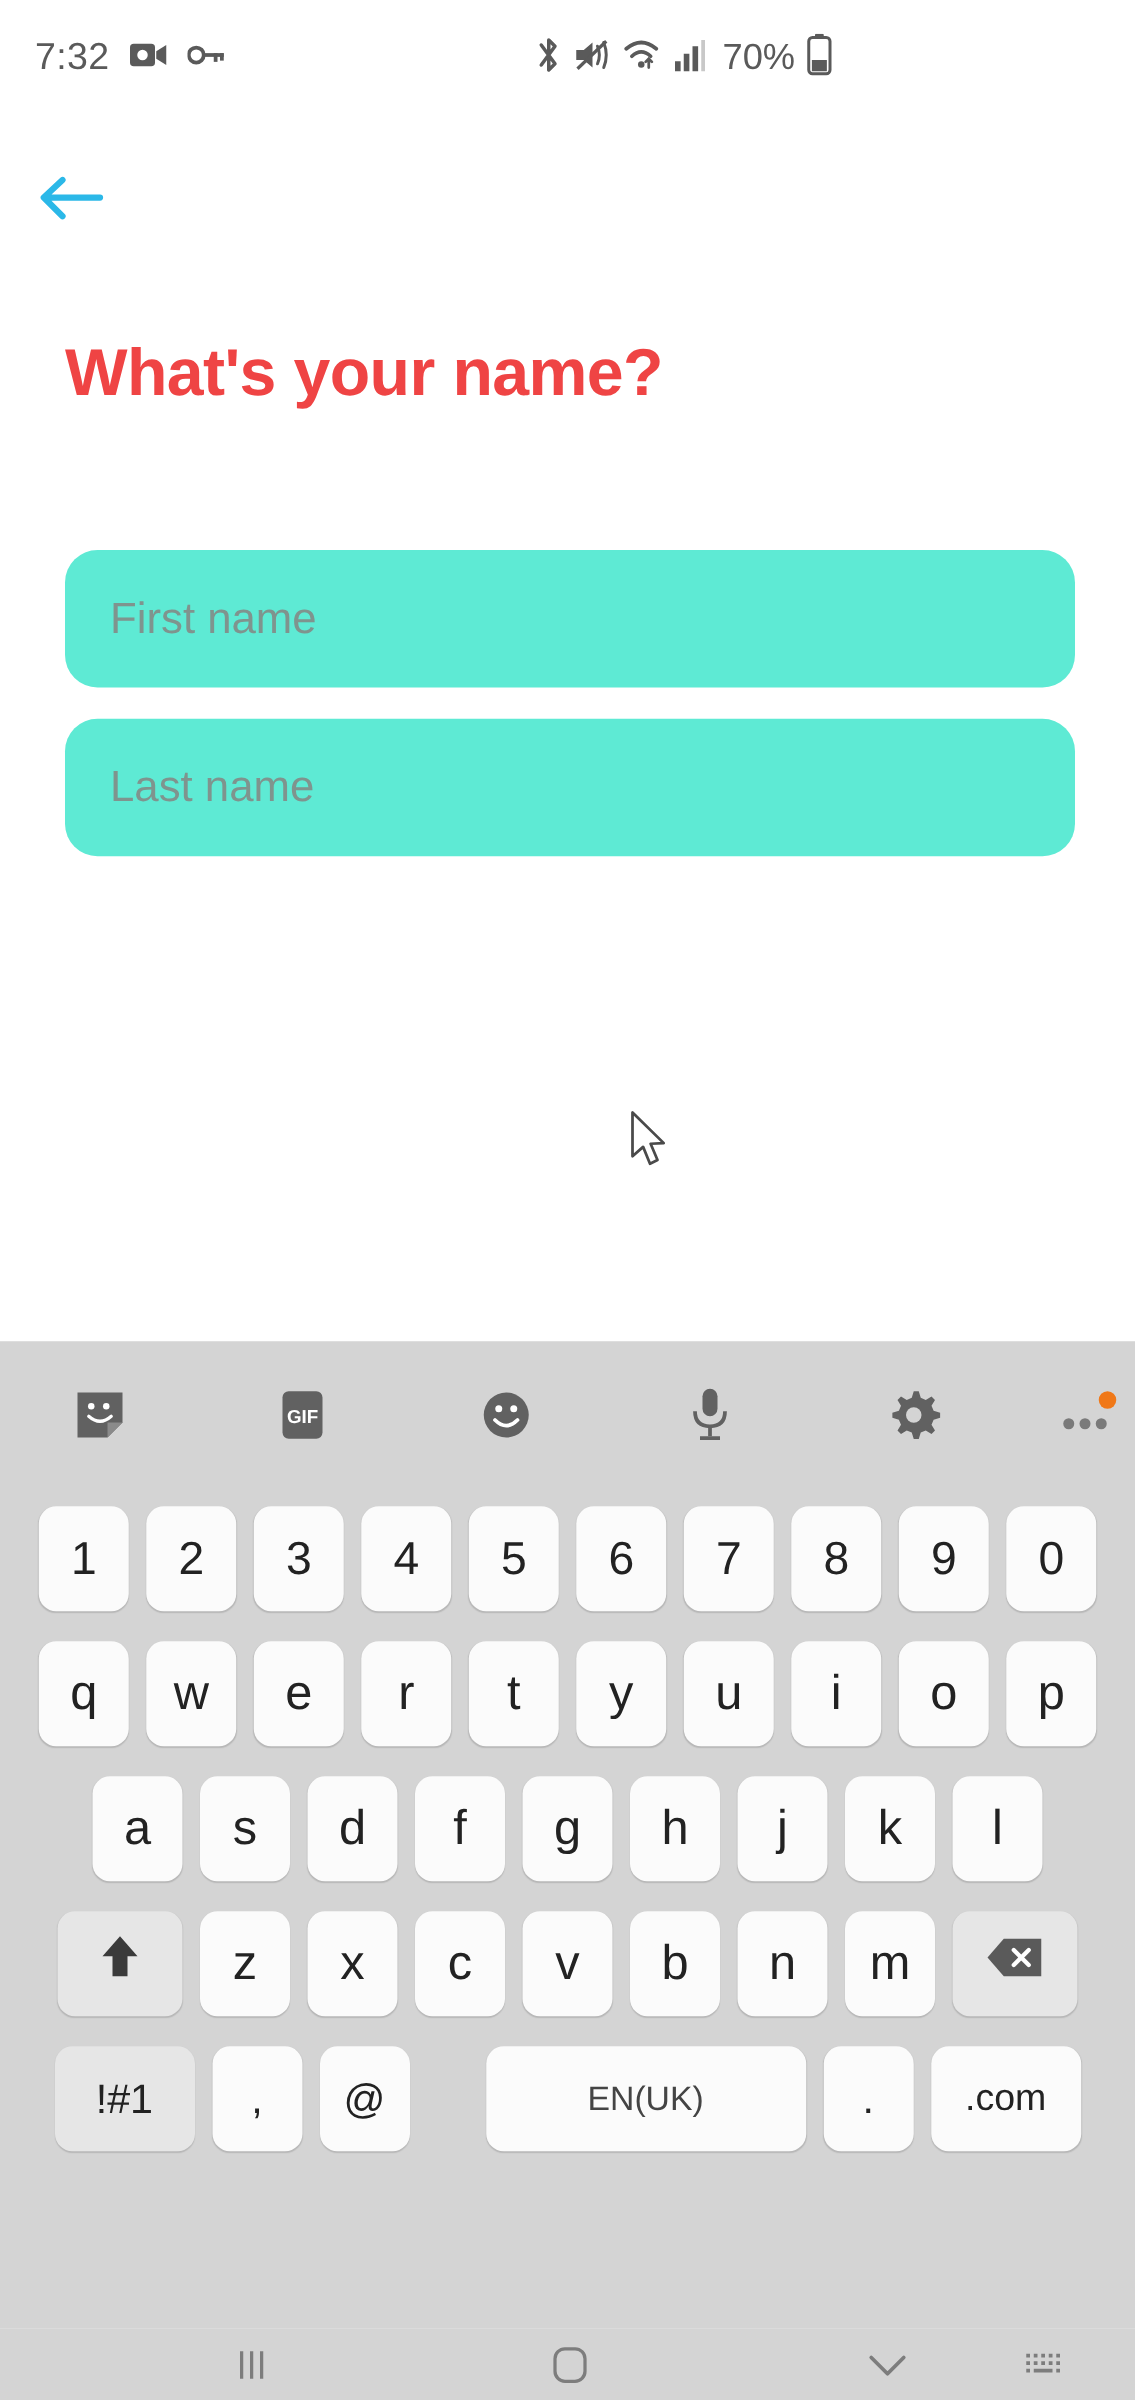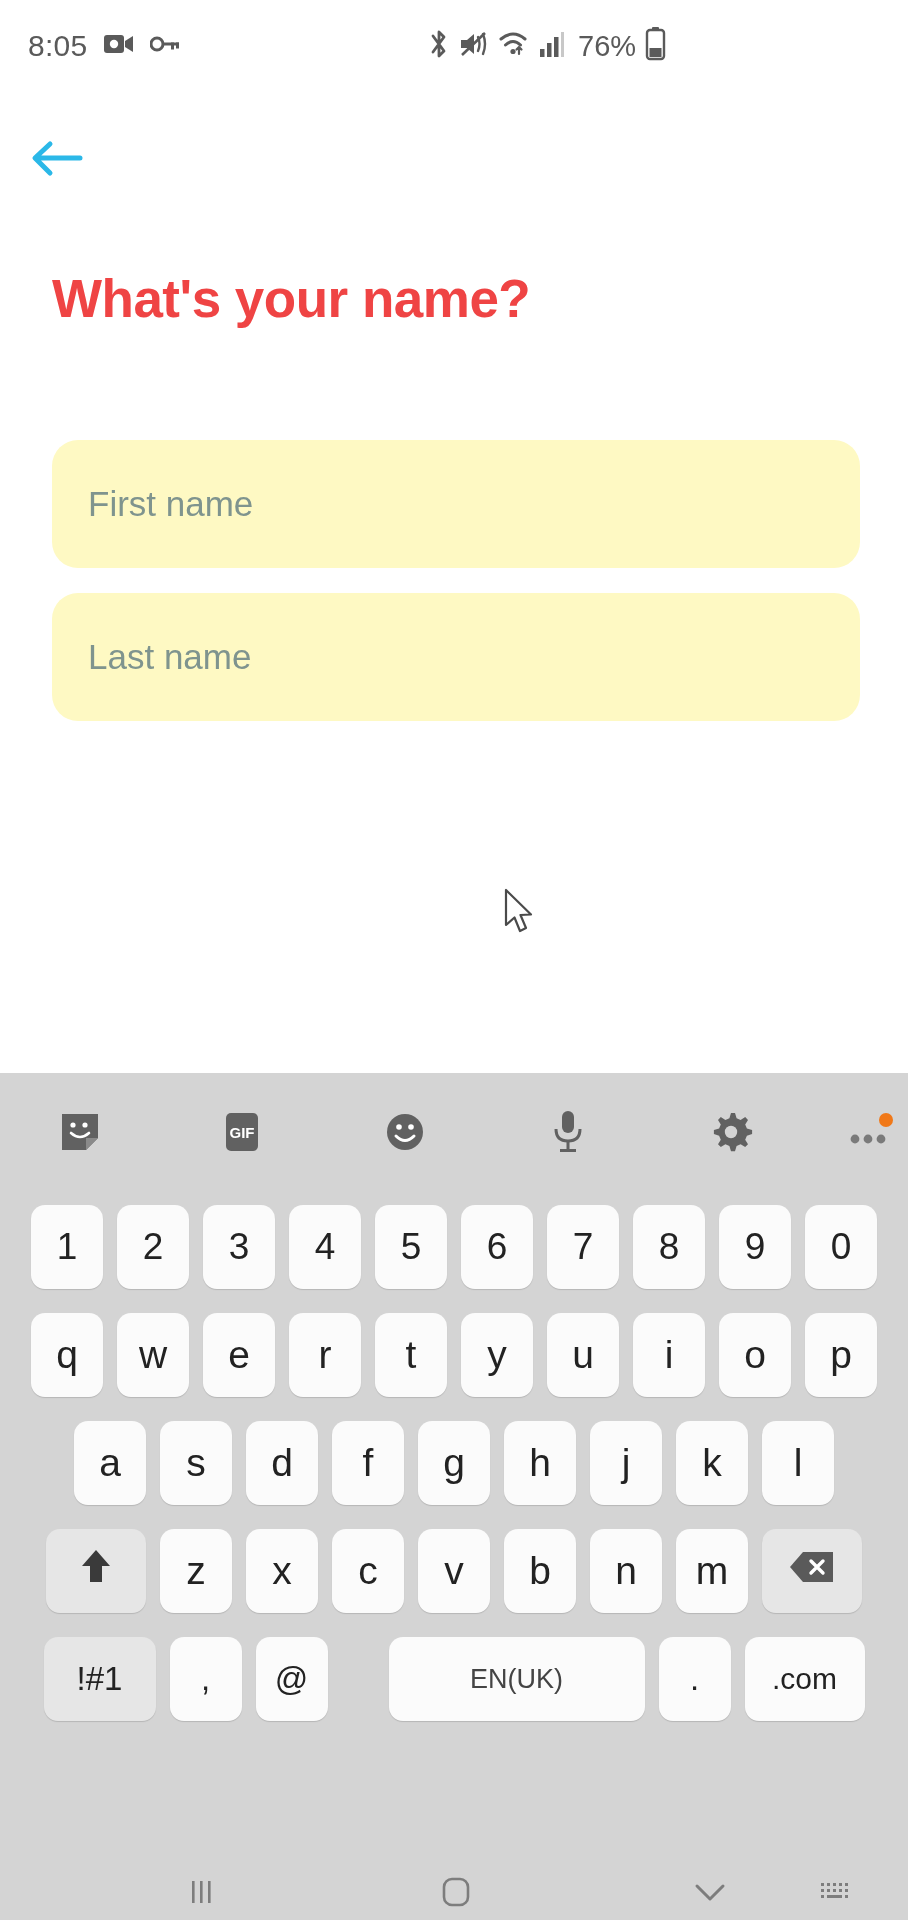--- a/index.html
+++ b/index.html
@@ -52,22 +52,22 @@
     font-size: 53px;
     font-weight: bold;
     color: #ef4444;
     letter-spacing: -0.5px;
     white-space: nowrap;
   }
 
   
   #form-area { position: absolute; left: 52px; top: 440px; width: 808px; }
   .text-field {
-    width: 808px; height: 128px;
-    background: #fef9c3;
+    width: 808px; height: 110px;
+    background: #5eead4;
     border: none; outline: none;
     border-radius: 26px;
     font-size: 35px;
     color: #3d5b55;
     padding: 0 36px;
     font-family: "Liberation Sans", sans-serif;
     display: block;
     margin-bottom: 25px;
   }
   .text-field::placeholder { color: #7f948e; opacity: 1; }
@@ -144,21 +144,21 @@
     width: 72px; height: 50px; cursor: pointer;
   }
 </style>
 </head>
 <body>
 
 <div id="screen">
 
   <div id="status-bar">
     <div id="status-left">
-      <span id="status-clock">8:05</span>
+      <span id="status-clock">7:32</span>
       <span class="sicon">
         <svg width="30" height="26" viewBox="0 0 30 26">
           <rect x="0" y="4" width="20" height="18" rx="3" fill="#5a5a5a"></rect>
           <circle cx="10" cy="13" r="4.2" fill="#ffffff"></circle>
           <path d="M21 10 L29 5 L29 21 L21 16 Z" fill="#5a5a5a"></path>
         </svg>
       </span>
       <span class="sicon">
         <svg width="30" height="20" viewBox="0 0 30 20">
           <circle cx="7" cy="10" r="6" fill="none" stroke="#5a5a5a" stroke-width="3"></circle>
@@ -192,21 +192,21 @@
         </svg>
       </span>
       <span class="sicon">
         <svg width="26" height="28" viewBox="0 0 26 28">
           <rect x="1" y="19" width="4.5" height="8" fill="#5a5a5a"></rect>
           <rect x="8" y="13" width="4.5" height="14" fill="#5a5a5a"></rect>
           <rect x="15" y="7" width="4.5" height="20" fill="#5a5a5a"></rect>
           <rect x="22" y="2" width="3" height="25" fill="#c8c8c8"></rect>
         </svg>
       </span>
-      <span id="battery-pct">76%</span>
+      <span id="battery-pct">70%</span>
       <span class="sicon">
         <svg width="22" height="34" viewBox="0 0 22 34">
           <rect x="2" y="3" width="17" height="29" rx="3" fill="none" stroke="#5a5a5a" stroke-width="2.4"></rect>
           <rect x="7" y="0" width="7" height="4" rx="1" fill="#5a5a5a"></rect>
           <rect x="4.5" y="21" width="12" height="9" fill="#5a5a5a"></rect>
         </svg>
       </span>
     </div>
   </div>
 

